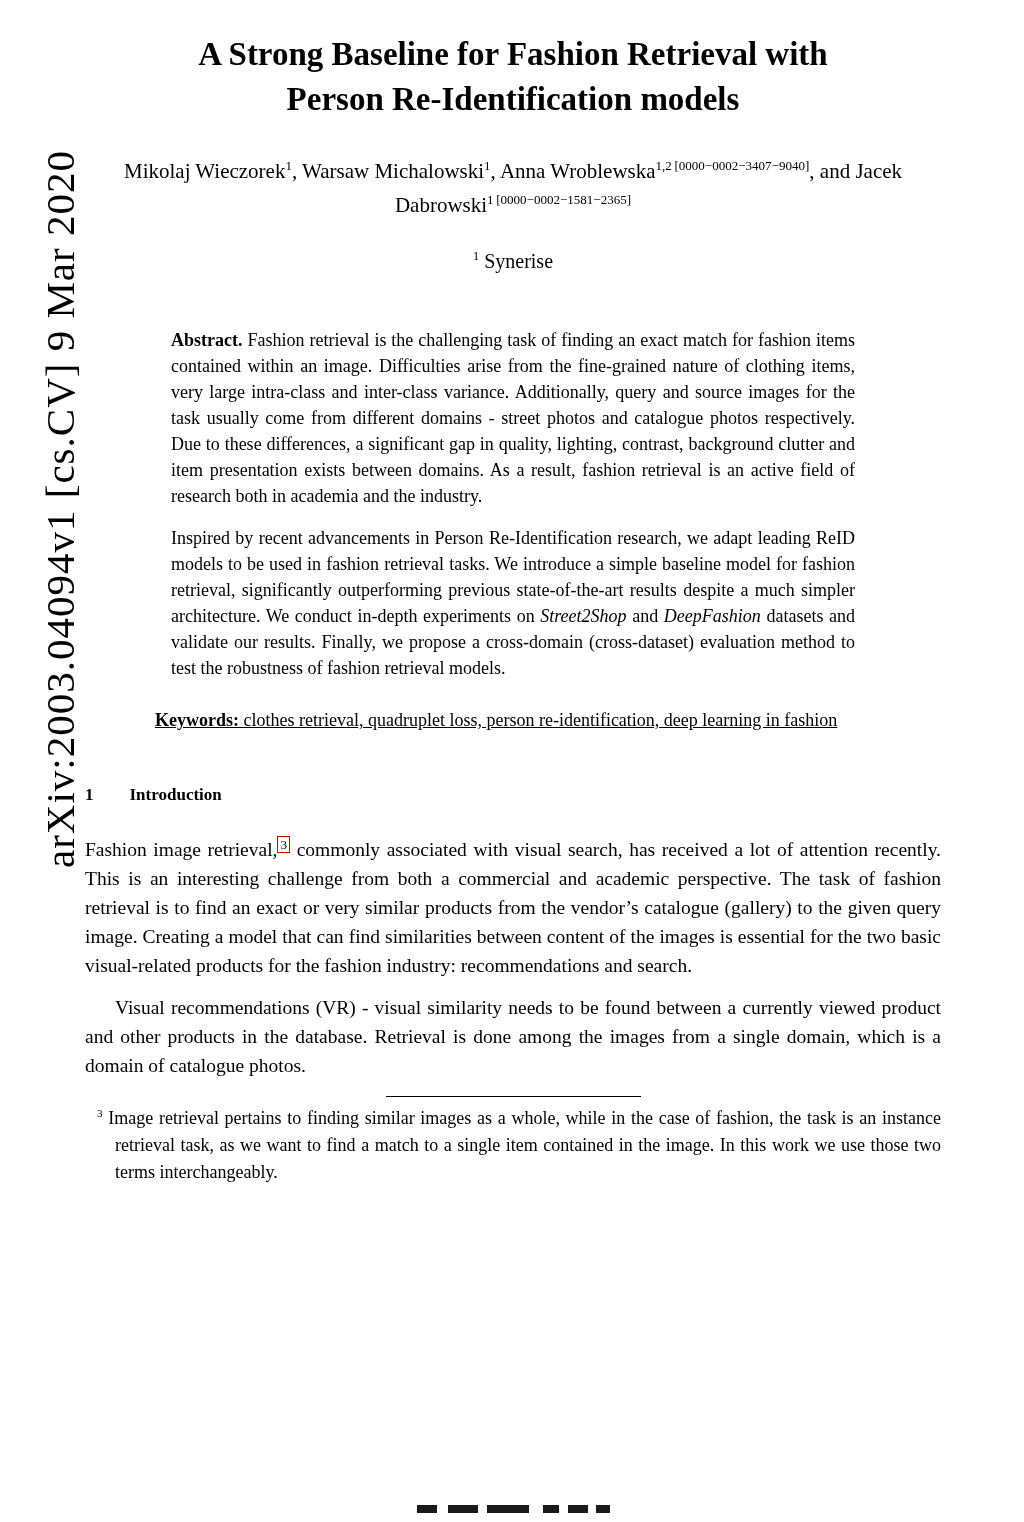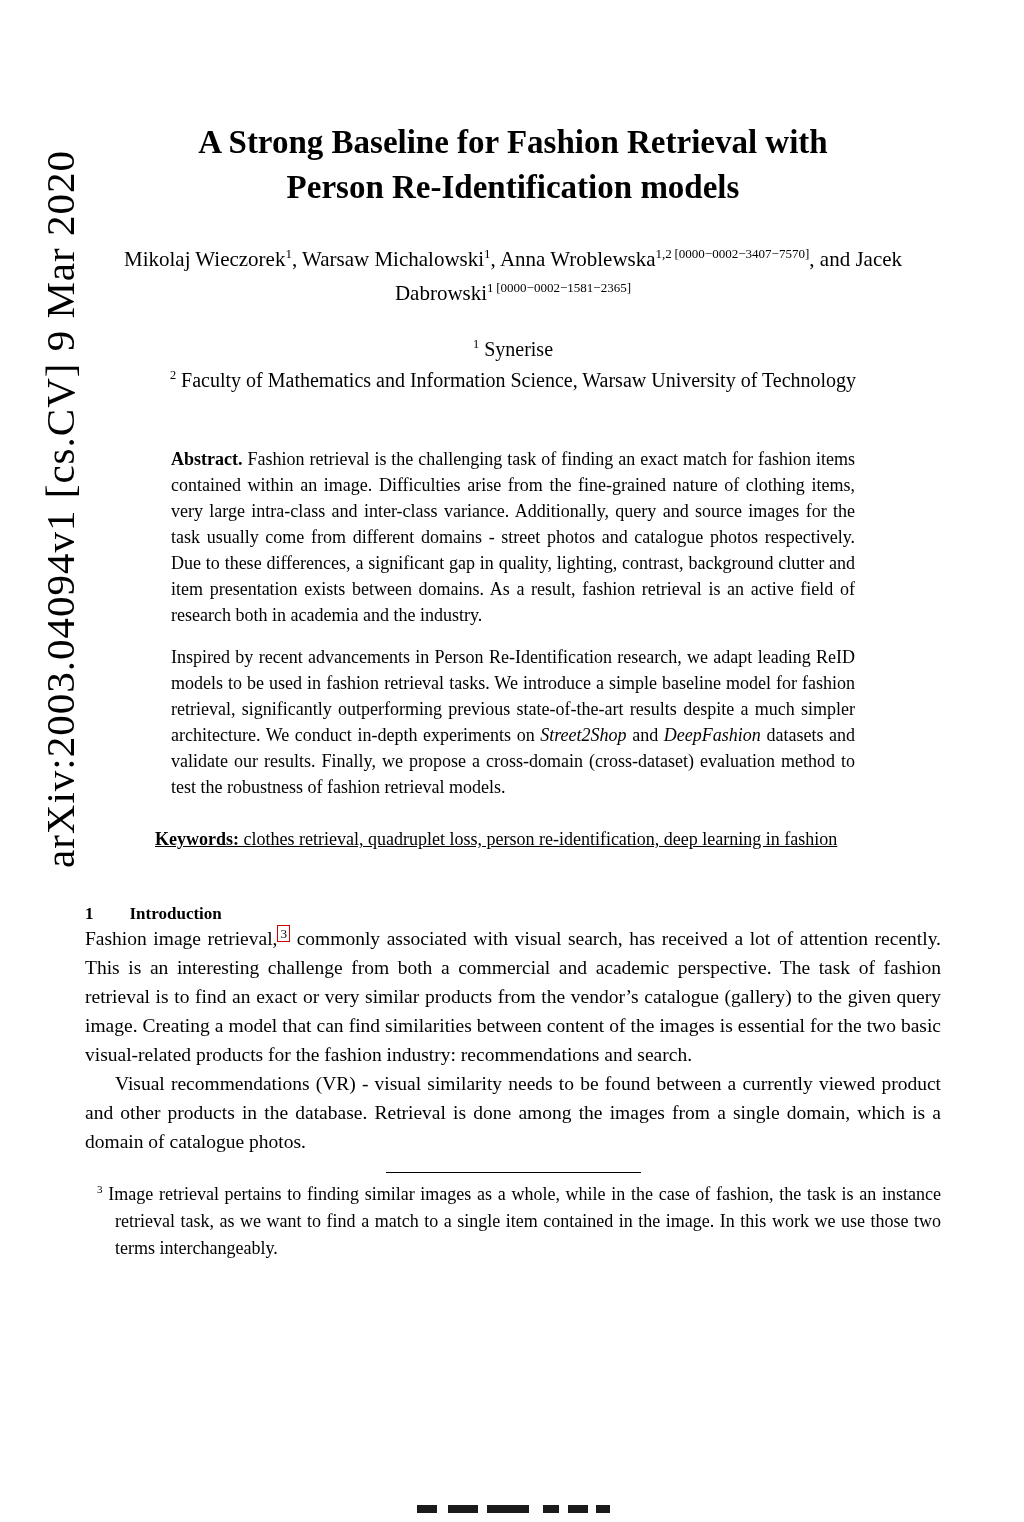--- a/index.html
+++ b/index.html
@@ -24,21 +24,21 @@
     font-size: 41px;
     letter-spacing: 1px;
     white-space: nowrap;
     color: #000;
   }
   .content {
     position: absolute;
     left: 85px;
     top: 0;
     width: 856px;
-    padding-top: 120px;
+    padding-top: 32px;
   }
   .title {
     text-align: center;
     font-weight: bold;
     font-size: 33px;
     line-height: 45px;
   }
   .authors {
     margin-top: 32px;
     text-align: center;
@@ -72,22 +72,22 @@
     font-weight: bold;
     font-size: 17px;
   }
   .section-heading .sec-num { margin-right: 36px; }
   .body-par {
     margin: 0;
     font-size: 19.5px;
     line-height: 29px;
     text-align: justify;
   }
-  .body-par.first { }
-  .body-par.indented { text-indent: 30px; }
+  .body-par.first { margin-top: 30px; }
+  .body-par.indented { text-indent: 30px; margin-top: 13px; }
   .footnote-rule {
     margin-top: 16px;
     width: 255px;
     border: none;
     border-top: 1.5px solid #000;
   }
   .footnote {
     margin-top: 8px;
     font-size: 18px;
     line-height: 27px;
@@ -125,25 +125,24 @@
 
   <div class="arxiv-watermark">arXiv:2003.04094v1  [cs.CV]  9 Mar 2020</div>
 
   <div class="content">
 
     <div class="title">
       <div>A Strong Baseline for Fashion Retrieval with</div>
       <div>Person Re-Identification models</div>
     </div>
 
-    <div class="authors"><span>Mikolaj Wieczorek</span><span class="seg-sup">1</span><span>, Warsaw Michalowski</span><span class="seg-sup">1</span><span>, Anna Wroblewska</span><span class="seg-sup">1,2 [0000−0002−3407−7570]</span><span>, and Jacek Dabrowski</span><span class="seg-sup">1 [0000−0002−1581−2365]</span></div>
+    <div class="authors"><span>Mikolaj Wieczorek</span><span class="seg-sup">1</span><span>, Warsaw Michalowski</span><span class="seg-sup">1</span><span>, Anna Wroblewska</span><span class="seg-sup">1,2 [0000−0002−3407−9040]</span><span>, and Jacek Dabrowski</span><span class="seg-sup">1 [0000−0002−1581−2365]</span></div>
 
     <div class="affiliations">
       <div><span class="seg-sup">1</span><span> Synerise</span></div>
-      <div><span class="seg-sup">2</span><span> Faculty of Mathematics and Information Science, Warsaw University of Technology</span></div>
     </div>
 
     <div class="abstract">
       <p><span class="seg-b">Abstract.</span><span> Fashion retrieval is the challenging task of finding an exact match for fashion items contained within an image. Difficulties arise from the fine-grained nature of clothing items, very large intra-class and inter-class variance. Additionally, query and source images for the task usually come from different domains - street photos and catalogue photos respectively. Due to these differences, a significant gap in quality, lighting, contrast, background clutter and item presentation exists between domains. As a result, fashion retrieval is an active field of research both in academia and the industry.</span></p>
       <p><span>Inspired by recent advancements in Person Re-Identification research, we adapt leading ReID models to be used in fashion retrieval tasks. We introduce a simple baseline model for fashion retrieval, significantly outperforming previous state-of-the-art results despite a much simpler architecture. We conduct in-depth experiments on </span><span class="seg-i">Street2Shop</span><span> and </span><span class="seg-i">DeepFashion</span><span> datasets and validate our results. Finally, we propose a cross-domain (cross-dataset) evaluation method to test the robustness of fashion retrieval models.</span></p>
     </div>
 
     <div class="keywords"><span class="seg-b">Keywords:</span><span> clothes retrieval, quadruplet loss, person re-identification, deep learning in fashion</span></div>
 
     <div class="section-heading">

